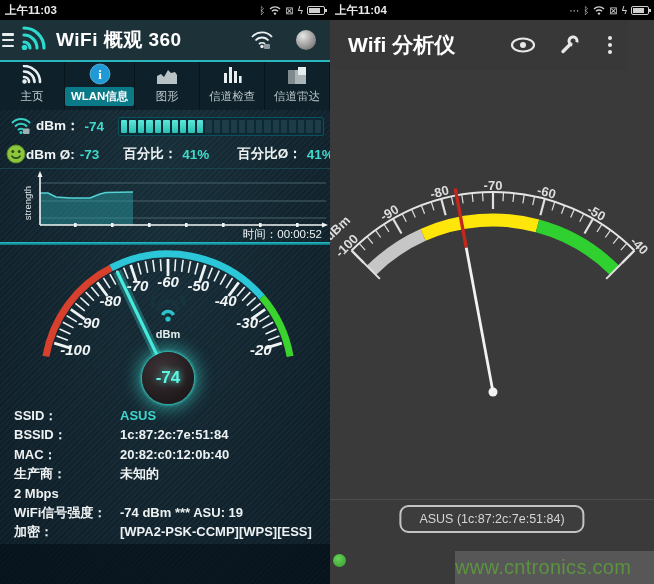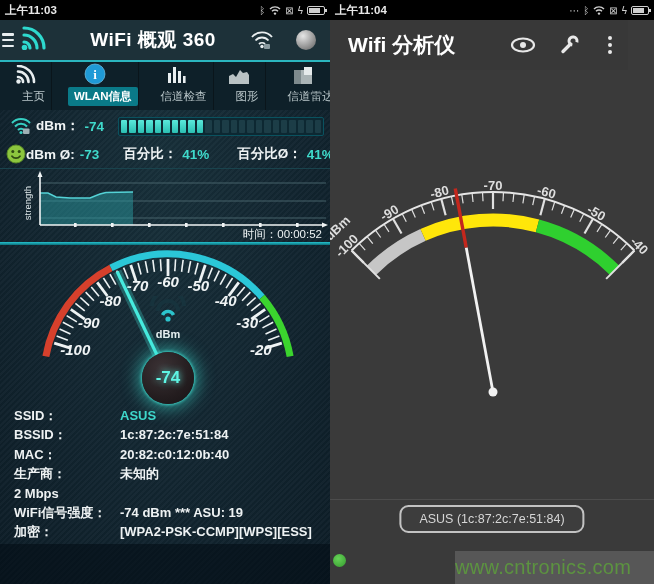--- a/index.html
+++ b/index.html
@@ -18,30 +18,30 @@
   .statusbar .sp{flex:1;}
   .st-ic{margin-left:4px;color:#cfcfcf;font-size:10px;display:inline-flex;align-items:center;}
   .batt{width:18px;height:9px;border:1px solid #cfcfcf;border-radius:2px;position:relative;margin-left:4px;}
   .batt:after{content:"";position:absolute;right:-3px;top:2px;width:2px;height:3px;background:#cfcfcf;}
   .batt i{display:block;position:absolute;left:1px;top:1px;bottom:1px;width:70%;background:#cfcfcf;}
 
   .lheader{position:absolute;left:0;top:20px;width:330px;height:42px;background:#1d3139;
     border-bottom:2px solid #2bb6bf;display:flex;align-items:center;}
   .burger{width:12px;height:18px;margin:0 6px 0 2px;display:flex;flex-direction:column;justify-content:space-between;padding:2px 0;}
   .burger i{display:block;height:2.5px;background:#e8eef0;border-radius:1px;}
-  .ltitle{color:#fff;font-size:19px;font-weight:bold;margin-left:8px;letter-spacing:.5px;flex:1;text-align:center;}
+  .ltitle{color:#fff;font-size:19px;font-weight:bold;margin-left:8px;letter-spacing:.5px;flex:1;}
   .lhead-ic{margin-right:22px;display:flex;align-items:center;}
   .globe{width:20px;height:20px;border-radius:50%;margin-right:14px;
     background:radial-gradient(circle at 35% 30%, #e6e6e6 0%, #9a9a9a 55%, #5c5c5c 100%);}
 
   .tabbar{position:absolute;left:0;top:62px;width:330px;height:48px;background:#0e2029;display:flex;}
   .tab{flex:1;display:flex;flex-direction:column;align-items:center;justify-content:flex-end;
        padding-bottom:4px;border-right:1px solid #0a151b;cursor:pointer;}
   .tab-ic{height:24px;display:flex;align-items:flex-end;justify-content:center;margin-bottom:2px;}
-  .tab-lb{font-size:11.5px;color:#b9c6c9;padding:2px 6px;border-radius:2px;white-space:nowrap;margin-left:16px;}
+  .tab-lb{font-size:11.5px;color:#b9c6c9;padding:2px 6px;border-radius:2px;white-space:nowrap;}
   .tab-lb.sel{background:linear-gradient(#0d8success 0,#0a7886 100%);background:#0a7a88;color:#fff;font-weight:bold;}
 
   .sigrows{position:absolute;left:0;top:112px;width:330px;height:57px;border-bottom:1px solid #19434d;}
   .sigrow{display:flex;align-items:center;height:28px;padding:0 6px;}
   .sig-ic{width:30px;display:flex;justify-content:center;}
   .sig-lb{color:#f0f4f5;font-weight:bold;font-size:13.5px;margin-right:5px;white-space:nowrap;}
   .sig-val{color:#3fdacb;font-weight:bold;font-size:13.5px;margin-right:10px;white-space:nowrap;}
   .segbar{flex:1;height:19px;background:#0d2832;border:1px solid #0a525f;border-radius:2px;
     display:flex;gap:2px;padding:2px;margin-left:4px;}
   .seg{flex:1;background:#1c3d47;border-radius:1px;}
@@ -165,38 +165,38 @@
             <svg width="22" height="22" viewBox="0 0 22 22">
               <circle cx="11" cy="11" r="10" fill="#1f9ad6"></circle>
               <circle cx="11" cy="11" r="10" fill="none" stroke="#74c6ea" stroke-width="1" opacity=".7"></circle>
               <text x="11" y="16" fill="#fff" font-size="13" font-weight="bold" text-anchor="middle" font-family="Liberation Serif,serif">i</text>
             </svg>
           </span>
           <span class="tab-lb sel">WLAN信息</span>
         </div>
         <div class="tab">
           <span class="tab-ic">
+            <svg width="24" height="18" viewBox="0 0 24 18">
+              <path d="M2 17 L2 9 L6 7 L9 10 L13 3 L16 6 L20 5 L22 8 L22 17 Z" fill="#b9c2c4"></path>
+            </svg>
+          </span>
+          <span class="tab-lb">图形</span>
+        </div>
+        <div class="tab">
+          <span class="tab-ic">
             <svg width="20" height="20" viewBox="0 0 20 20">
               <g fill="#e8eef0">
                 <rect x="2" y="8" width="3" height="10"></rect>
                 <rect x="7" y="2" width="3" height="16"></rect>
                 <rect x="12" y="6" width="3" height="12"></rect>
                 <rect x="17" y="11" width="2.6" height="7"></rect>
               </g>
             </svg>
           </span>
           <span class="tab-lb">信道检查</span>
-        </div>
-        <div class="tab">
-          <span class="tab-ic">
-            <svg width="24" height="18" viewBox="0 0 24 18">
-              <path d="M2 17 L2 9 L6 7 L9 10 L13 3 L16 6 L20 5 L22 8 L22 17 Z" fill="#b9c2c4"></path>
-            </svg>
-          </span>
-          <span class="tab-lb">图形</span>
         </div>
         <div class="tab">
           <span class="tab-ic">
             <svg width="20" height="18" viewBox="0 0 20 18">
               <rect x="1" y="3" width="18" height="14" fill="#aab4b6"></rect>
               <rect x="1" y="3" width="7" height="14" fill="#7e8a8d"></rect>
               <rect x="11" y="0" width="8" height="8" fill="#e6ebec"></rect>
             </svg>
           </span>
           <span class="tab-lb">信道雷达</span>

